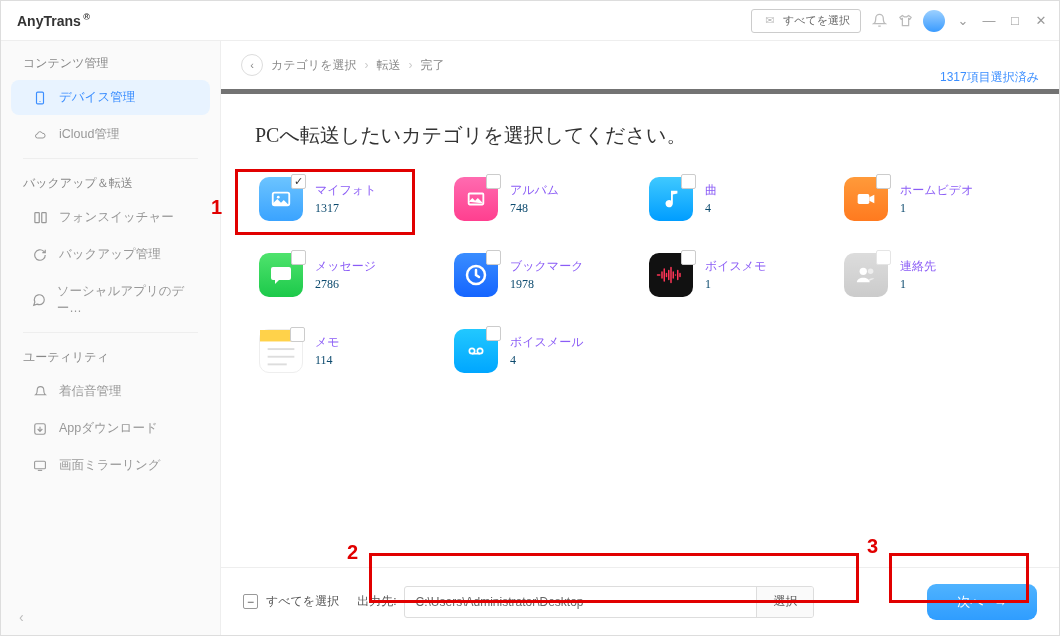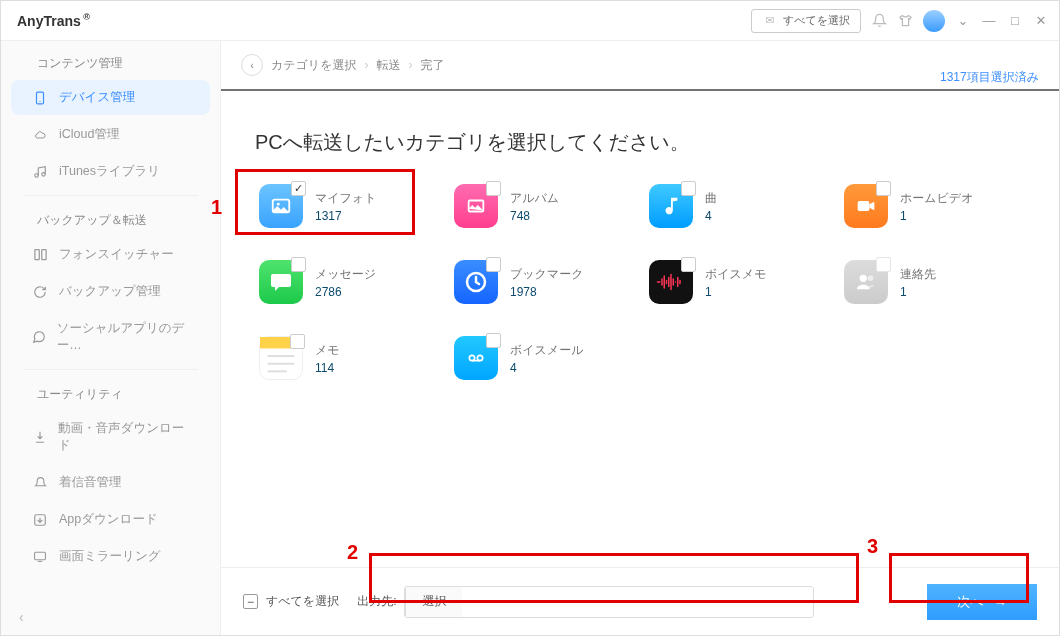--- a/index.html
+++ b/index.html
@@ -7,50 +7,50 @@
 .titlebar { height: 40px; display: flex; align-items: center; justify-content: space-between; padding: 0 10px; border-bottom: 1px solid #eee; }
 .titlebar .brand { font-size: 14px; color: #333; font-weight: 600; padding-left: 6px; text-align: right; }
 .titlebar .brand sup { font-size: 9px; }
 .tctl { display: flex; align-items: center; gap: 10px; }
 .contact-btn { border: 1px solid #ccc; border-radius: 3px; padding: 3px 10px; font-size: 11px; color: #666; display: flex; align-items: center; gap: 5px; cursor: pointer; }
 .ticon { width: 16px; height: 16px; color: #bbb; display: flex; align-items: center; justify-content: center; }
 .avatar { width: 22px; height: 22px; border-radius: 50%; background: linear-gradient(#9cd0ff,#3a9bff); }
 .winctrl { width: 16px; height: 16px; color: #999; display: flex; align-items: center; justify-content: center; cursor: pointer; font-size: 13px; }
 .container { display: flex; height: calc(100% - 40px); }
 .sidebar { width: 220px; background: #fafafa; border-right: 1px solid #eee; padding-top: 4px; overflow: hidden; position: relative; }
-.sb-head { font-size: 12px; color: #888; padding: 10px 36px 6px; }
+.sb-head { font-size: 12px; color: #888; padding: 10px 22px 6px; }
 .sb-item { display: flex; align-items: center; gap: 10px; padding: 9px 20px; font-size: 12.5px; color: #999; cursor: pointer; border-radius: 8px; margin: 2px 10px; }
 .sb-item.active { background: #e8f3ff; color: #3b8eff; }
 .sb-item .sicon { width: 18px; height: 16px; display: flex; align-items: center; justify-content: center; }
 .sb-sep { border: none; border-top: 1px solid #eee; margin: 6px 22px; }
 .sb-collapse { position: absolute; bottom: 10px; left: 18px; color: #bbb; cursor: pointer; font-size: 14px; }
 .main { flex: 1; display: flex; flex-direction: column; position: relative; }
 .topbar { height: 48px; display: flex; align-items: center; justify-content: space-between; padding: 0 20px; font-size: 12px; color: #888; }
 .bcrow { display: flex; align-items: center; gap: 8px; }
 .bkbtn { width: 22px; height: 22px; border: 1px solid #ddd; border-radius: 50%; display: flex; align-items: center; justify-content: center; cursor: pointer; color: #888; font-size: 11px; }
 .bcrumb { display: flex; align-items: center; gap: 8px; text-align: center; }
 .bcrumb span.sep { color: #ccc; }
 .selcount { color: #3b8eff; font-size: 12px; margin-top: 24px; }
-.content { flex: 1; padding: 20px 34px 0; overflow: auto; border-top: 2px solid #737373; }
+.content { flex: 1; padding: 10px 34px 0; overflow: auto; border-top: 5px solid #737373; font-family: Liberation Serif, serif; }
 .page-title { font-size: 20px; color: #333; font-weight: 500; margin: 18px 0 24px; }
 .grid { display: grid; grid-template-columns: repeat(4, 1fr); column-gap: 10px; row-gap: 24px; }
 .cat { display: flex; align-items: center; gap: 12px; cursor: pointer; position: relative; padding: 4px; }
 .cat .cicon { width: 44px; height: 44px; border-radius: 10px; position: relative; display: flex; align-items: center; justify-content: center; }
 .cat .chk { position: absolute; top: -3px; right: -3px; width: 15px; height: 15px; background: #fff; border: 1px solid #ccc; border-radius: 2px; display: flex; align-items: center; justify-content: center; font-size: 11px; color: #333; }
 .cat.disabled .cicon { filter: grayscale(0.6); opacity: 0.5; }
-.cat .ctext .cname { font-size: 12px; color: #737373; }
+.cat .ctext .cname { font-size: 12px; color: #8b5cf6; }
 .cat .ctext .ccount { font-size: 12px; color: #0c4a6e; margin-top: 2px; }
 .footer { height: 68px; border-top: 1px solid #eee; display: flex; align-items: center; gap: 18px; padding: 0 22px; font-size: 12px; color: #555; }
 .selall { display: flex; align-items: center; gap: 8px; cursor: pointer; }
 .selall .box { width: 15px; height: 15px; border: 1px solid #999; border-radius: 2px; display: flex; align-items: center; justify-content: center; font-size: 12px; }
 .outrow { display: flex; align-items: center; gap: 8px; flex: 1; }
 .outpath { flex: 1; height: 32px; border: 1px solid #ddd; border-radius: 3px; display: flex; align-items: center; overflow: hidden; max-width: 410px; }
 .outpath input { flex: 1; border: none; outline: none; padding: 0 10px; font-size: 12px; color: #666; }
 .outpath button { height: 100%; border: none; border-left: 1px solid #ddd; background: #fafafa; padding: 4px 16px; font-size: 12px; color: #555; cursor: pointer; }
-.nextbtn { background: linear-gradient(#4fb3ff,#2f9dff); color: #fff; border: none; border-radius: 0; height: 36px; width: 110px; font-size: 13px; display: flex; align-items: center; justify-content: center; gap: 10px; cursor: pointer; }
+.nextbtn { background: linear-gradient(#4fb3ff,#2f9dff); color: #fff; border: none; border-radius: 9px; height: 36px; width: 110px; font-size: 13px; display: flex; align-items: center; justify-content: center; gap: 10px; cursor: pointer; }
 .ann { position: absolute; pointer-events: none; }
 .annbox { border: 3px solid #e10000; }
 .anntxt { color: #e10000; font-weight: bold; font-size: 20px; font-family: Arial; }
 
 .c-photo { background: linear-gradient(#6cc4ff,#3aa3ff); }
 .c-album { background: linear-gradient(#ff6bb0,#ff3f8f); }
 .c-song { background: linear-gradient(#3fc9ff,#009dff); }
 .c-video { background: linear-gradient(#ff9a3a,#ff7a1f); }
 .c-msg { background: linear-gradient(#4fe36d,#1cc94a); }
 .c-book { background: linear-gradient(#3a8dff,#1565ff); }
@@ -101,30 +101,20 @@
       <span>デバイス管理</span>
     </div>
     <div class="sb-item">
       <span class="sicon">
           <svg width="16" height="12" viewBox="0 0 24 24" fill="none" stroke="currentColor" stroke-width="2">
             <path d="M18 18H7a4 4 0 0 1 0-8 5 5 0 0 1 9.6-1.5A3.5 3.5 0 0 1 18 18z"></path>
           </svg>
         </span>
       <span>iCloud管理</span>
     </div>
-    <div class="sb-item">
-      <span class="sicon">
-          <svg width="14" height="14" viewBox="0 0 24 24" fill="none" stroke="currentColor" stroke-width="2">
-            <circle cx="6" cy="18" r="3"></circle>
-            <circle cx="18" cy="16" r="3"></circle>
-            <path d="M9 18V5l12-2v13"></path>
-          </svg>
-        </span>
-      <span>iTunesライブラリ</span>
-    </div>
     <hr class="sb-sep">
     <div class="sb-head">バックアップ＆転送</div>
     <div class="sb-item">
       <span class="sicon">
           <svg width="15" height="15" viewBox="0 0 24 24" fill="none" stroke="currentColor" stroke-width="2">
             <rect x="3" y="4" width="7" height="16" rx="1"></rect>
             <rect x="14" y="4" width="7" height="16" rx="1"></rect>
           </svg>
         </span>
       <span>フォンスイッチャー</span>
@@ -141,28 +131,20 @@
     <div class="sb-item">
       <span class="sicon">
           <svg width="14" height="14" viewBox="0 0 24 24" fill="none" stroke="currentColor" stroke-width="2">
             <path d="M21 11.5a8.38 8.38 0 0 1-8.5 8.5 8.5 8.5 0 0 1-3.8-.9L3 21l1.9-5.7a8.5 8.5 0 1 1 16.1-3.8z"></path>
           </svg>
         </span>
       <span>ソーシャルアプリのデー…</span>
     </div>
     <hr class="sb-sep">
     <div class="sb-head">ユーティリティ</div>
-    <div class="sb-item">
-      <span class="sicon">
-          <svg width="14" height="14" viewBox="0 0 24 24" fill="none" stroke="currentColor" stroke-width="2">
-            <path d="M12 3v12m0 0l-4-4m4 4l4-4M5 21h14"></path>
-          </svg>
-        </span>
-      <span>動画・音声ダウンロード</span>
-    </div>
     <div class="sb-item">
       <span class="sicon">
           <svg width="13" height="14" viewBox="0 0 24 24" fill="none" stroke="currentColor" stroke-width="2">
             <path d="M18 8a6 6 0 0 0-12 0c0 7-3 9-3 9h18s-3-2-3-9"></path>
           </svg>
         </span>
       <span>着信音管理</span>
     </div>
     <div class="sb-item">
       <span class="sicon">
@@ -351,20 +333,21 @@
     </div>
 
     <div class="footer">
       <div class="selall">
         <div class="box">−</div>
         <span>すべてを選択</span>
       </div>
       <div class="outrow">
         <span>出力先:</span>
         <div class="outpath">
+          <input type="text" value="C:\Users\Administrator\Desktop" style="">
           <button>選択</button>
         </div>
       </div>
       <button class="nextbtn">
         <span>次へ</span>
         <span>→</span>
       </button>
     </div>
 
     <div class="ann anntxt" style="left:-10px; top:155px;">1</div>

